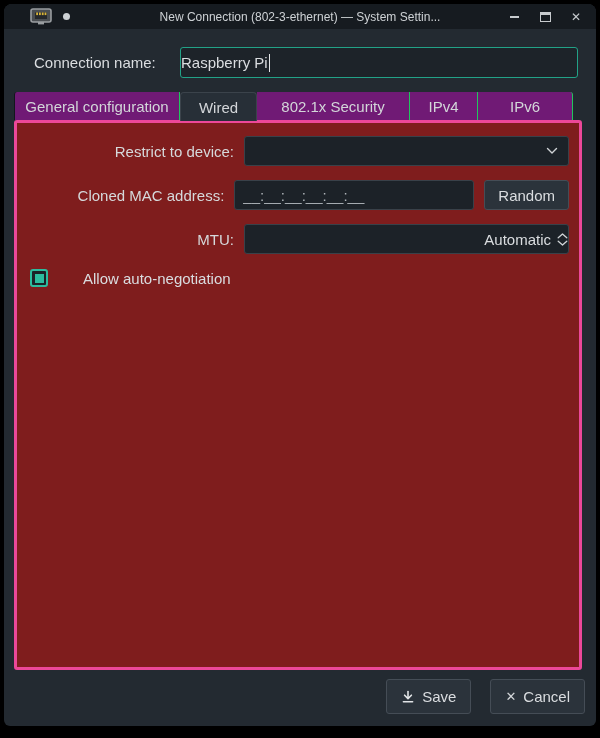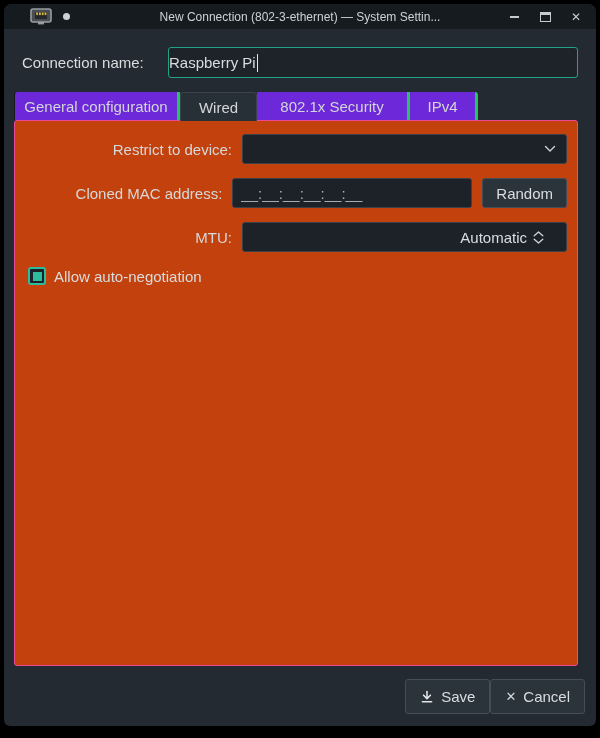--- a/index.html
+++ b/index.html
@@ -12,60 +12,60 @@
   .tb-left{position:absolute;left:26px;top:0;height:25px;display:flex;align-items:center;gap:11px;}
   .tb-dot{width:7px;height:7px;border-radius:50%;background:#cdd1d4;}
   .tb-title{flex:1;text-align:center;color:#ced2d5;font-size:12px;}
   .tb-right{position:absolute;right:13px;top:0;height:25px;display:flex;align-items:center;gap:17px;color:#c7cbce;}
   .tb-btn{display:flex;align-items:center;justify-content:center;width:14px;height:14px;cursor:default;}
   .min-glyph{width:9px;height:0;border-bottom:2px solid #c7cbce;}
   .max-glyph{width:9px;height:6px;border:1px solid #c7cbce;border-top-width:3px;}
   .close-glyph{font-size:12px;line-height:12px;color:#c7cbce;}
   
   .name-row{display:flex;align-items:center;margin:18px 18px 0 18px;}
-  .name-label{width:140px;white-space:nowrap;}
+  .name-label{width:140px;white-space:nowrap;margin-left:12px;}
   .name-input{margin-left:6px;flex:1;height:29px;background:#1d2329;border:1px solid #22a287;
               border-radius:3px;display:flex;align-items:center;padding:0 0;}
   .caret{display:inline-block;width:1.5px;height:18px;background:#e2e5e7;margin-left:1px;}
   
   .tabbar{display:flex;margin:14px 0 0 10px;height:28px;position:relative;z-index:2;}
-  .tab{display:flex;align-items:center;justify-content:center;background:#6d28d9;
-       border-right:3px solid #22c55e;color:#d3d6d9;cursor:default;box-sizing:border-box;}
+  .tab{display:flex;align-items:center;justify-content:center;background:#701a75;
+       border-right:1px solid #22c55e;color:#d3d6d9;cursor:default;box-sizing:border-box;}
   .tab:first-child{border-left:1px solid #12171c;border-top-left-radius:3px;}
   .tab:last-child{border-top-right-radius:3px;}
   .tab.active{background:#272f37;border:1px solid #3b434b;border-bottom:none;
               border-radius:4px 4px 0 0;margin-bottom:-1px;height:29px;}
   .tab:nth-child(1){width:166px;}
   .tab:nth-child(2){width:77px;}
   .tab:nth-child(3){width:153px;}
   .tab:nth-child(4){width:68px;}
   .tab:nth-child(5){width:95px;}
   
   .frame{position:relative;z-index:1;margin:0 14px 0 10px;width:562px;height:544px;
-         border:1px solid #ec4899;border-radius:3px;background:#c2410c;box-sizing:content-box;}
+         border:3px solid #ec4899;border-radius:3px;background:#7f1d1d;box-sizing:content-box;}
   .form{padding-top:13px;}
   .frow{display:flex;align-items:center;height:30px;margin:0 10px 14px 0;}
   .flabel{width:217px;text-align:right;padding-right:10px;white-space:nowrap;color:#d6d9db;}
   .ffield{flex:1;display:flex;align-items:center;}
   .combo,.tinput,.spin{box-sizing:border-box;height:30px;background:#1c2228;border:1px solid #394149;
         border-radius:3px;display:flex;align-items:center;}
   .combo{flex:1;justify-content:flex-end;padding-right:10px;}
   .tinput{width:240px;padding:0 8px;color:#aeb4b9;}
   .btn{box-sizing:border-box;height:30px;background:#2b333b;border:1px solid #454d56;border-radius:3px;
        display:flex;align-items:center;justify-content:center;color:#dadde0;padding:0 13px;cursor:default;}
   .mac-btn{margin-left:10px;min-width:81px;text-align:center;}
-  .spin{flex:1;justify-content:flex-end;padding-right:22px;gap:6px;}
+  .spin{flex:1;justify-content:flex-end;padding-right:0;gap:6px;}
   .spin-arrows{display:flex;flex-direction:column;gap:1px;align-items:center;}
-  .chk-row{display:flex;align-items:center;margin:1px 0 0 13px;height:20px;}
+  .chk-row{display:flex;align-items:center;margin:1px 0 0 13px;height:20px;gap:27px;}
   .checkbox{width:14px;height:14px;border:2px solid #2cbc9e;border-radius:3px;background:#1c2228;
             display:flex;align-items:center;justify-content:center;}
   .checkbox .inner{width:9px;height:9px;background:#2cbc9e;}
   .chk-label{margin-left:8px;}
   
-  .footer{position:absolute;right:11px;bottom:12px;display:flex;gap:0;}
+  .footer{position:absolute;right:11px;bottom:12px;display:flex;gap:19px;}
   .footer .btn{height:35px;padding:0 14px;gap:7px;font-size:15px;}
   .x-glyph{font-size:13px;color:#d4d7da;}
   svg{display:block;}
 </style>
 </head>
 <body>
 
 <div class="stage">
   <div class="window">
 
@@ -104,20 +104,21 @@
         <span>Raspberry Pi</span>
         <span class="caret"></span>
       </div>
     </div>
 
     <div class="tabbar">
       <div class="tab">General configuration</div>
       <div class="tab active">Wired</div>
       <div class="tab">802.1x Security</div>
       <div class="tab">IPv4</div>
+      <div class="tab">IPv6</div>
     </div>
 
     <div class="frame">
       <div class="form">
 
         <div class="frow">
           <span class="flabel">Restrict to device:</span>
           <div class="ffield">
             <div class="combo">
               <span></span>

